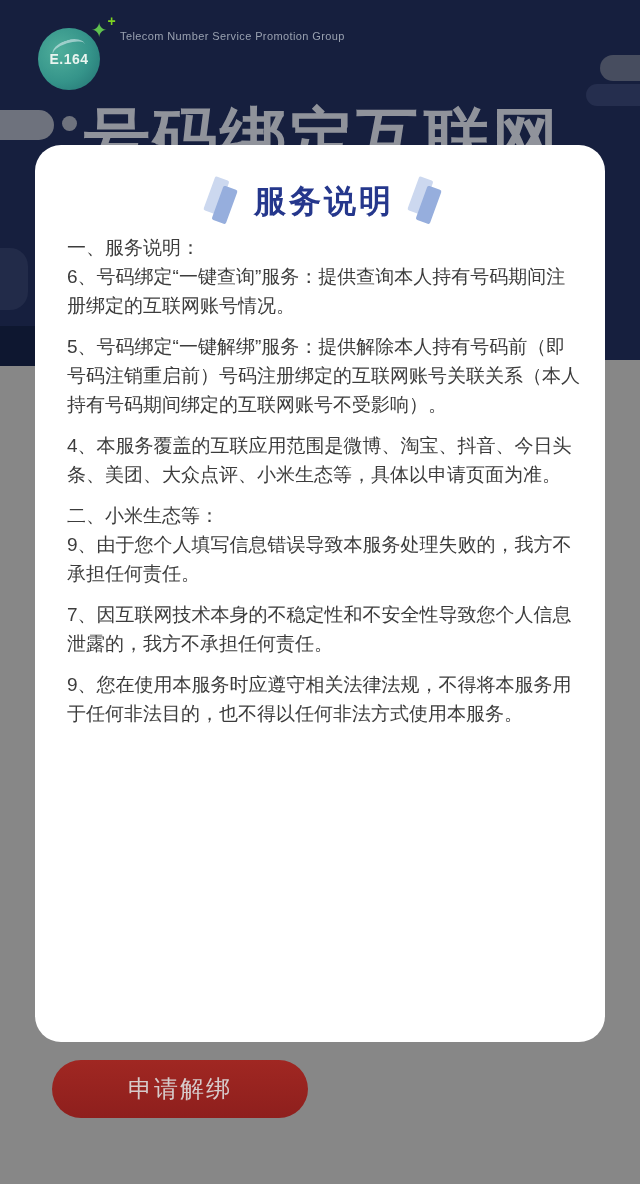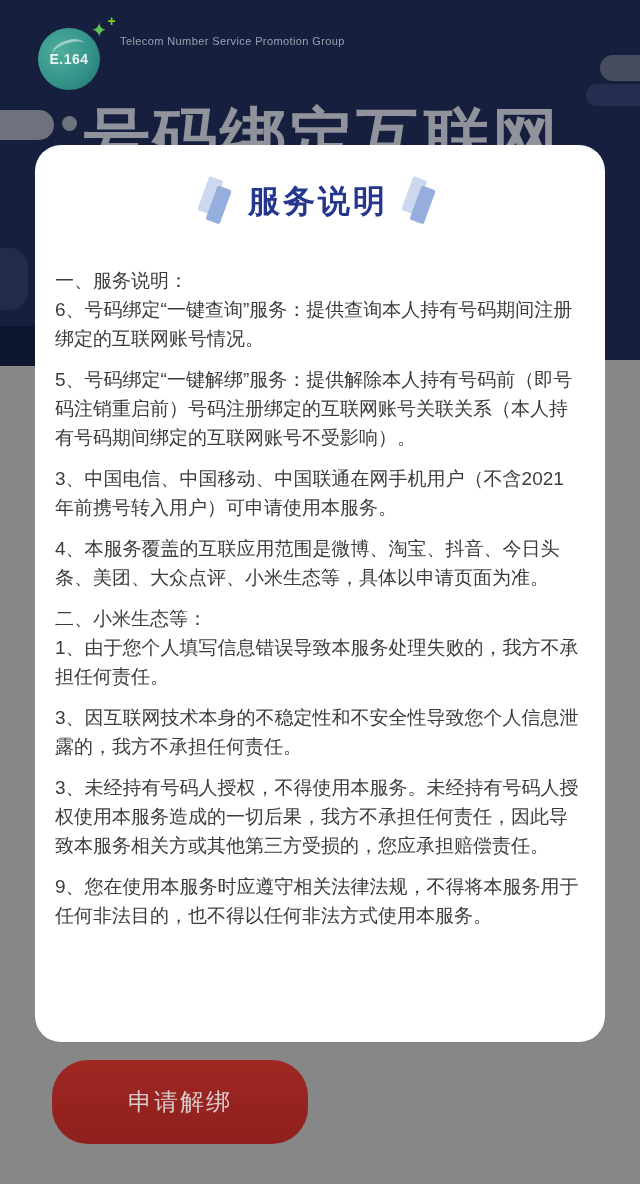--- a/index.html
+++ b/index.html
@@ -21,50 +21,50 @@
     background:radial-gradient(circle at 35% 38%,#4fae9b 0%,#35948a 55%,#226f70 100%);
     color:#e8f4ef;font-size:14px;font-weight:bold;
     display:flex;align-items:center;justify-content:center;letter-spacing:0.5px;
   }
   .logo-swish{position:absolute;left:14px;top:12px;width:34px;height:16px;
     border-top:3px solid rgba(230,240,245,0.55);border-radius:50%;transform:rotate(-18deg);}
   .sparkle{position:absolute;right:-8px;top:-8px;color:#5fc14f;font-size:20px;line-height:1;font-style:normal;}
   .sparkle-plus{position:absolute;right:-16px;top:-14px;color:#7ed321;font-size:14px;font-weight:bold;line-height:1;}
   .org-names{margin-left:20px;padding-top:2px;}
   .org-name{font-size:22px;font-weight:bold;color:#c7ccd6;letter-spacing:2px;}
-  .org-name-en{font-size:11px;color:#99a1b0;margin-top:5px;letter-spacing:0.4px;}
+  .org-name-en{font-size:11px;color:#99a1b0;letter-spacing:0.4px;}
   .hero-deco-bar{position:absolute;left:-20px;top:110px;width:74px;height:30px;border-radius:15px;background:#6e727d;}
   .hero-deco-dot{position:absolute;left:62px;top:116px;width:15px;height:15px;border-radius:50%;background:#6e727d;}
   .hero-title{
     position:absolute;left:84px;top:94px;width:560px;
     font-size:66px;font-weight:bold;color:#90939b;letter-spacing:2px;white-space:nowrap;
   }
   
   .modal{
     position:absolute;left:35px;top:145px;width:570px;height:897px;
     background:#ffffff;border-radius:26px;box-sizing:border-box;
-    padding:34px 24px 0 20px;z-index:5;
+    padding:34px 24px 0 32px;z-index:5;
   }
   .modal-title-row{display:flex;align-items:center;justify-content:center;height:46px;}
   .modal-title{
     margin:0 16px;font-size:32px;font-weight:700;color:#25378c;letter-spacing:3px;
   }
   .ribbon{position:relative;width:32px;height:42px;display:inline-block;}
   .ribbon i{position:absolute;width:15px;height:36px;top:3px;left:9px;border-radius:2px;}
   .ribbon .back{background:#ccd8ef;transform:rotate(20deg) translate(-8px,-4px);}
   .ribbon .front{background:#96aedd;transform:rotate(20deg) translate(3px,2px);}
-  .modal-body{margin-top:41px;}
+  .modal-body{margin-top:8px;}
   .para{
     margin:0 0 12px 0;font-size:19px;line-height:29px;color:#3c3c3c;
     text-align:left;
   }
   .para.heading{margin-bottom:0;}
   
   .btn{
-    position:absolute;top:1060px;height:84px;border:none;border-radius:36px;
+    position:absolute;top:1060px;height:58px;border:none;border-radius:36px;
     font-family:inherit;font-size:24px;letter-spacing:2px;cursor:pointer;
   }
   .btn-red{left:52px;width:256px;background:linear-gradient(#a02722,#8e1f1d);color:#d6caca;}
   .btn-navy{left:342px;width:246px;background:linear-gradient(#1a2a5b,#14204a);color:#b9bfcb;}
 </style>
 </head>
 <body>
 
 <div class="stage">
 
@@ -100,25 +100,23 @@
       <h1 class="modal-title">服务说明</h1>
       <span class="ribbon">
           <i class="back"></i>
           <i class="front"></i>
         </span>
     </div>
     <div class="modal-body">
       <p class="para heading">一、服务说明：</p>
       <p class="para">6、号码绑定“一键查询”服务：提供查询本人持有号码期间注册绑定的互联网账号情况。</p>
       <p class="para">5、号码绑定“一键解绑”服务：提供解除本人持有号码前（即号码注销重启前）号码注册绑定的互联网账号关联关系（本人持有号码期间绑定的互联网账号不受影响）。</p>
-      <p class="para">3、中国电信、中国移动、中国联通在网手机用户（不含2021年前携号转入用户）可申请使用本服务。</p>
       <p class="para">4、本服务覆盖的互联应用范围是微博、淘宝、抖音、今日头条、美团、大众点评、小米生态等，具体以申请页面为准。</p>
       <p class="para heading">二、小米生态等：</p>
-      <p class="para">1、由于您个人填写信息错误导致本服务处理失败的，我方不承担任何责任。</p>
-      <p class="para">3、因互联网技术本身的不稳定性和不安全性导致您个人信息泄露的，我方不承担任何责任。</p>
-      <p class="para">3、未经持有号码人授权，不得使用本服务。未经持有号码人授权使用本服务造成的一切后果，我方不承担任何责任，因此导致本服务相关方或其他第三方受损的，您应承担赔偿责任。</p>
+      <p class="para">9、由于您个人填写信息错误导致本服务处理失败的，我方不承担任何责任。</p>
+      <p class="para">7、因互联网技术本身的不稳定性和不安全性导致您个人信息泄露的，我方不承担任何责任。</p>
       <p class="para">9、您在使用本服务时应遵守相关法律法规，不得将本服务用于任何非法目的，也不得以任何非法方式使用本服务。</p>
     </div>
   </div>
 
   <button class="btn btn-red">申请解绑</button>
 
 </div>
 
 </body></html>

